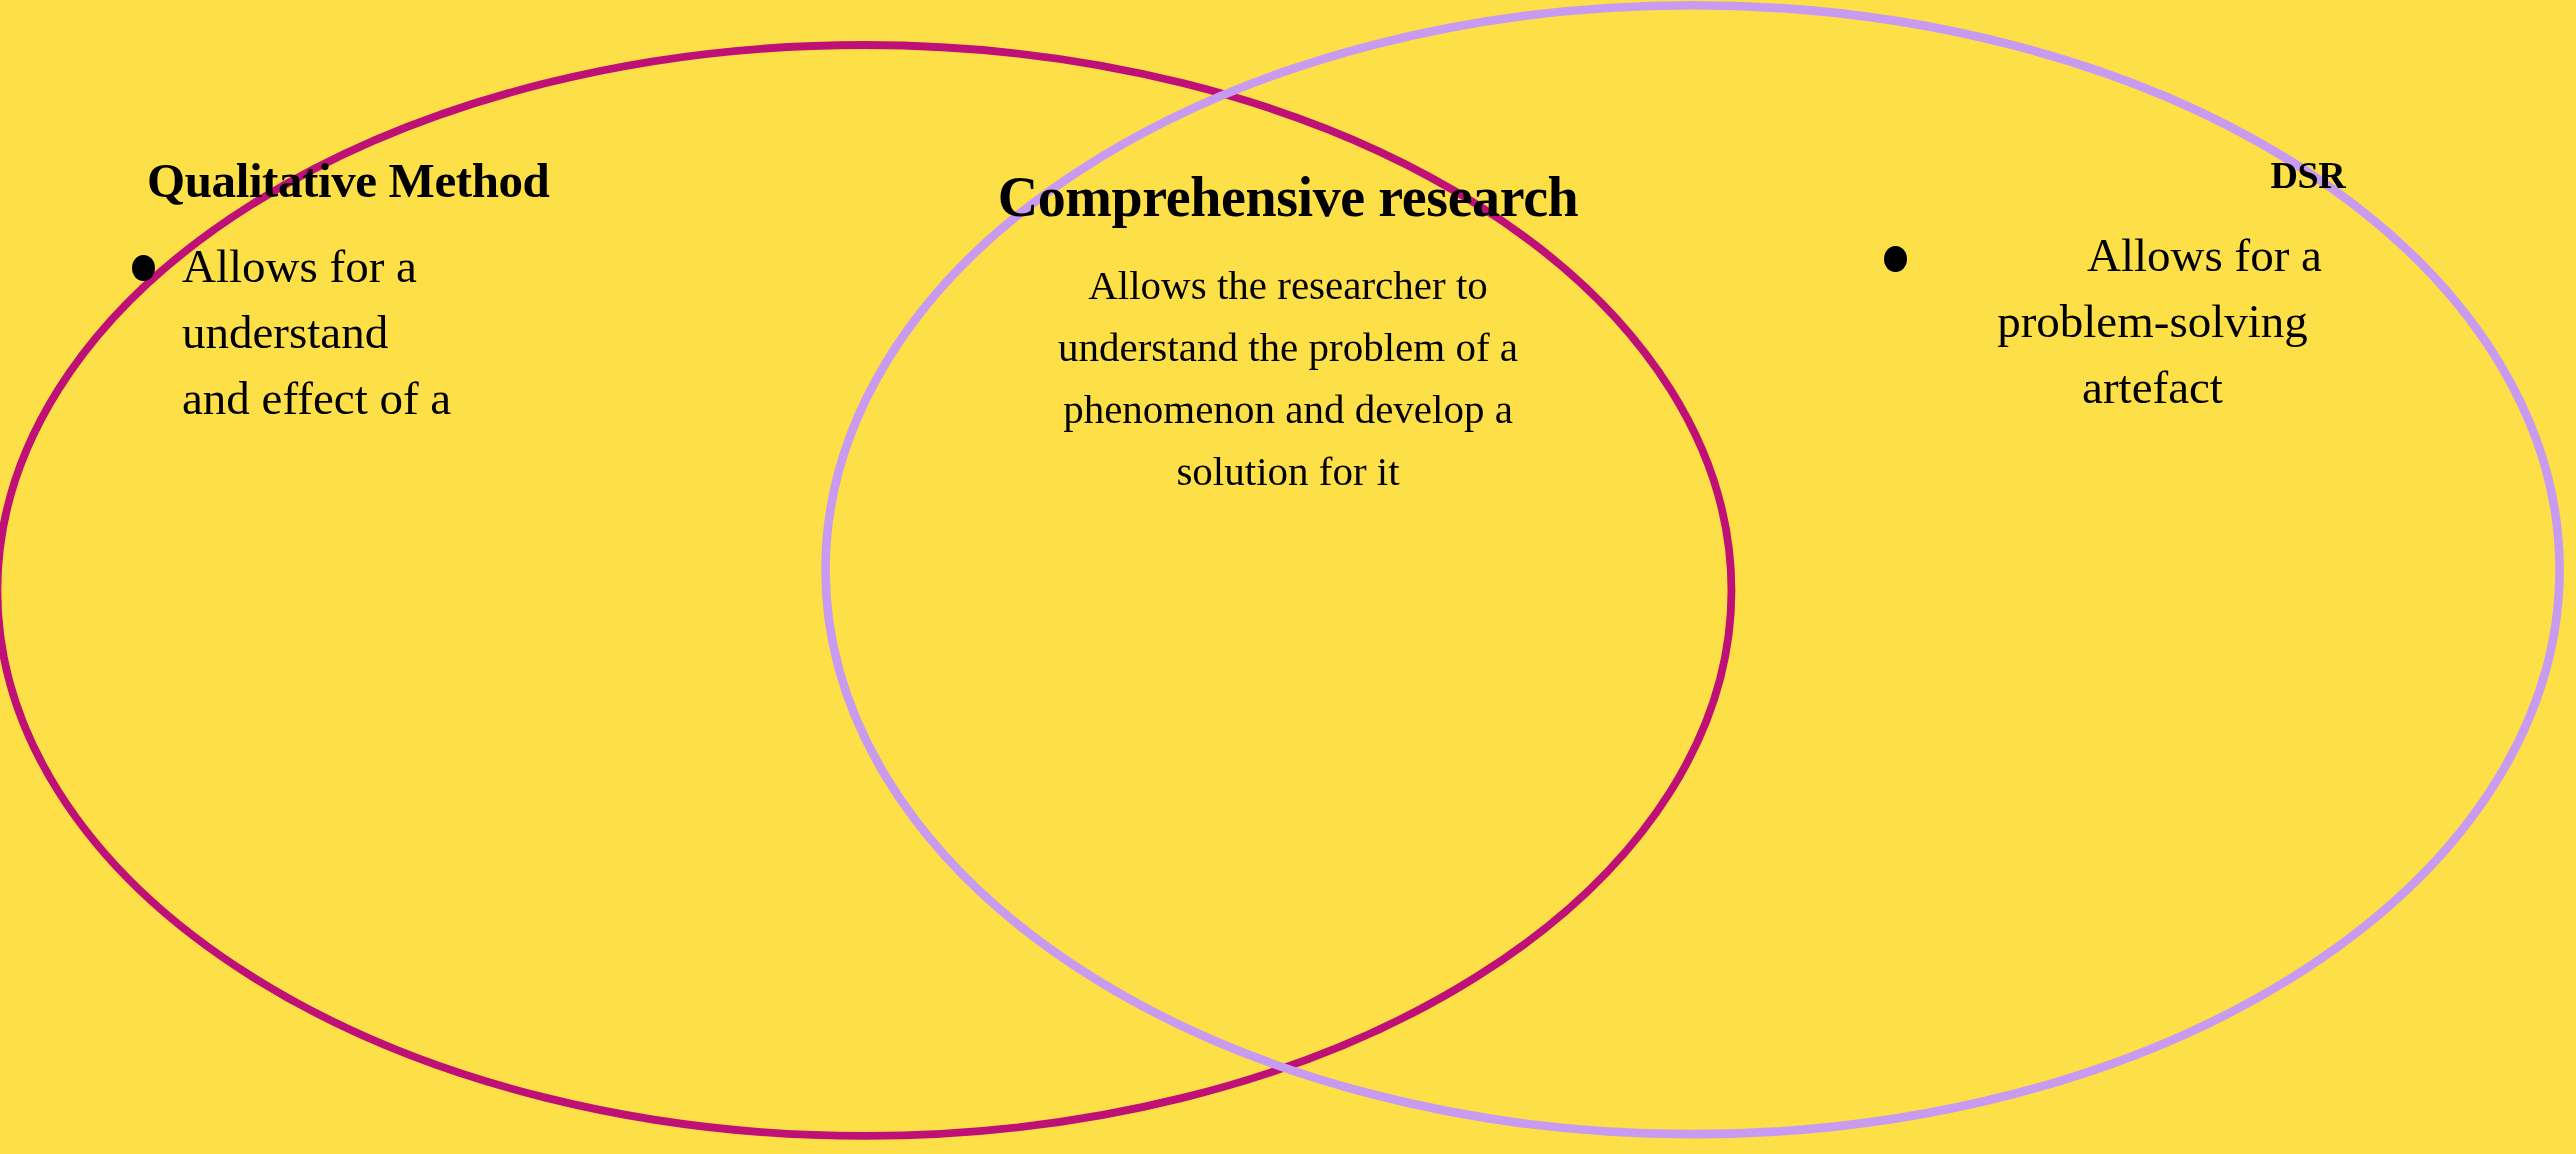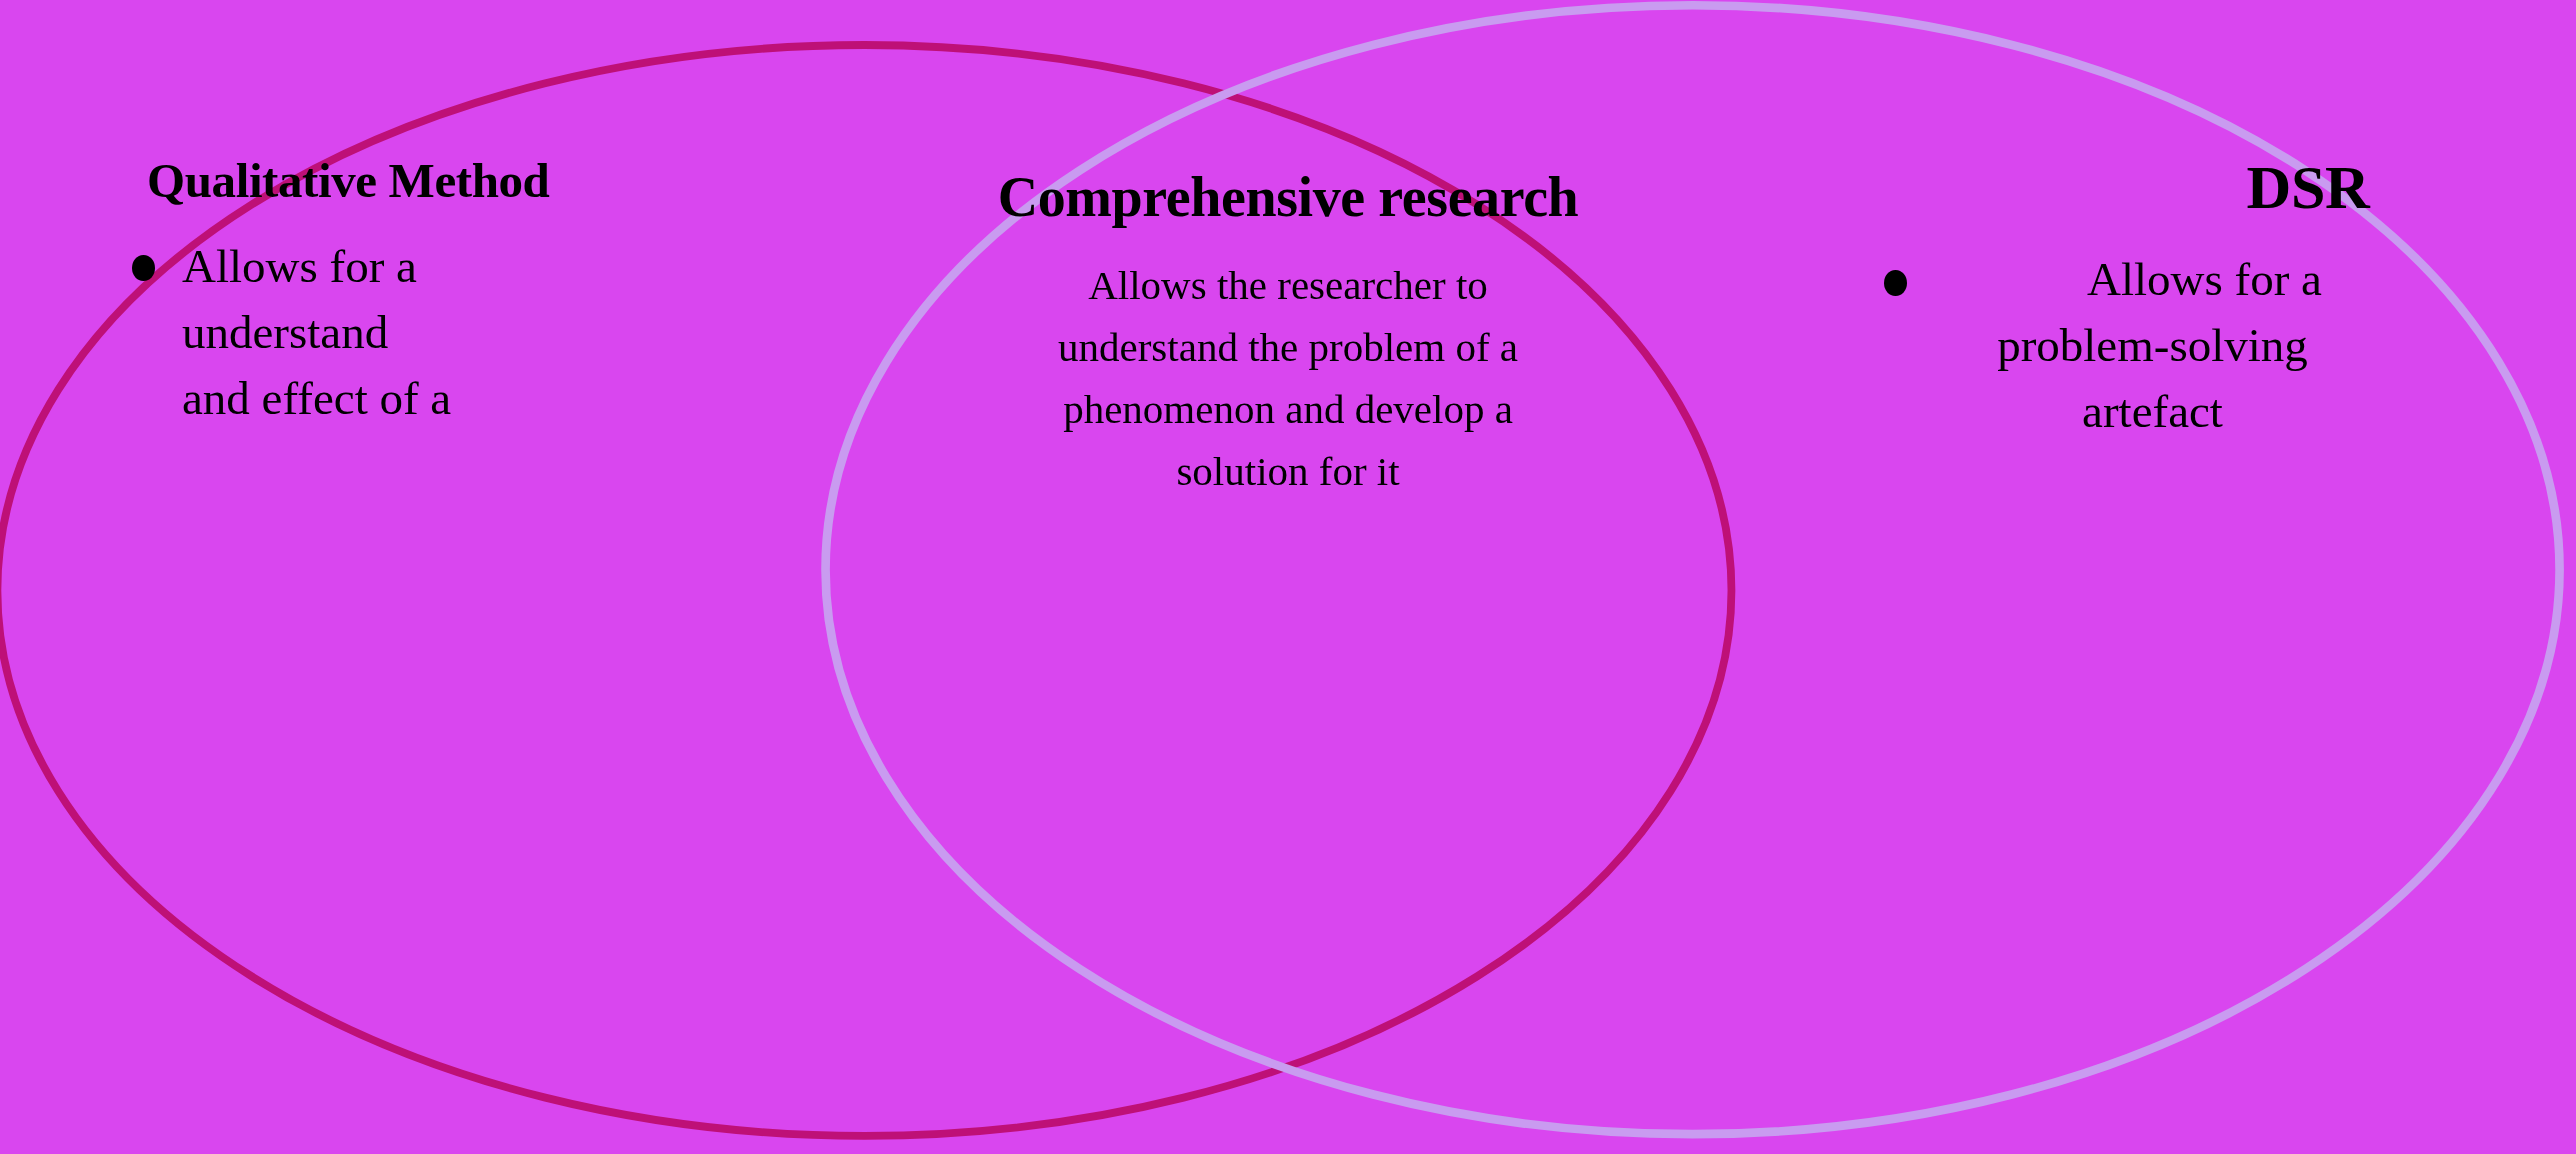--- a/index.html
+++ b/index.html
@@ -101,21 +101,21 @@
 
   
   #region-right {
     left: 1746px;
     top: 156px;
     width: 813px;
     text-align: center;
   }
   #region-right .region-heading {
     font-weight: bold;
-    font-size: 62px;
+    font-size: 38px;
     line-height: 1.0;
     letter-spacing: -0.4px;
     text-align: center;
     padding-left: 311px;
     white-space: nowrap;
   }
   #region-right .bullet-block {
     margin-top: 38px;
     font-size: 47px;
     line-height: 1.0;
@@ -135,21 +135,21 @@
     white-space: nowrap;
     margin-bottom: 19px;
   }
   #region-right .line.first-line {
     padding-left: 104px;
   }
 </style>
 </head>
 <body>
 
-<div id="stage" style="background: #d946ef; font-family: Liberation Serif, serif;">
+<div id="stage" style="background: #fde047; font-family: Liberation Serif, serif;">
 
   <svg id="venn-svg" viewBox="0 0 2980 1336" xmlns="http://www.w3.org/2000/svg">
     <ellipse id="ellipse-qualitative" cx="1000" cy="683" rx="1003" ry="631" fill="none" stroke="#be1077" stroke-width="9"></ellipse>
     <ellipse id="ellipse-dsr" cx="1958" cy="659" rx="1003" ry="653" fill="none" stroke="#c99bf0" stroke-width="10"></ellipse>
   </svg>
 
   <div class="text-layer">
 
     <div class="region" id="region-left">
       <div class="region-heading">Qualitative Method</div>

